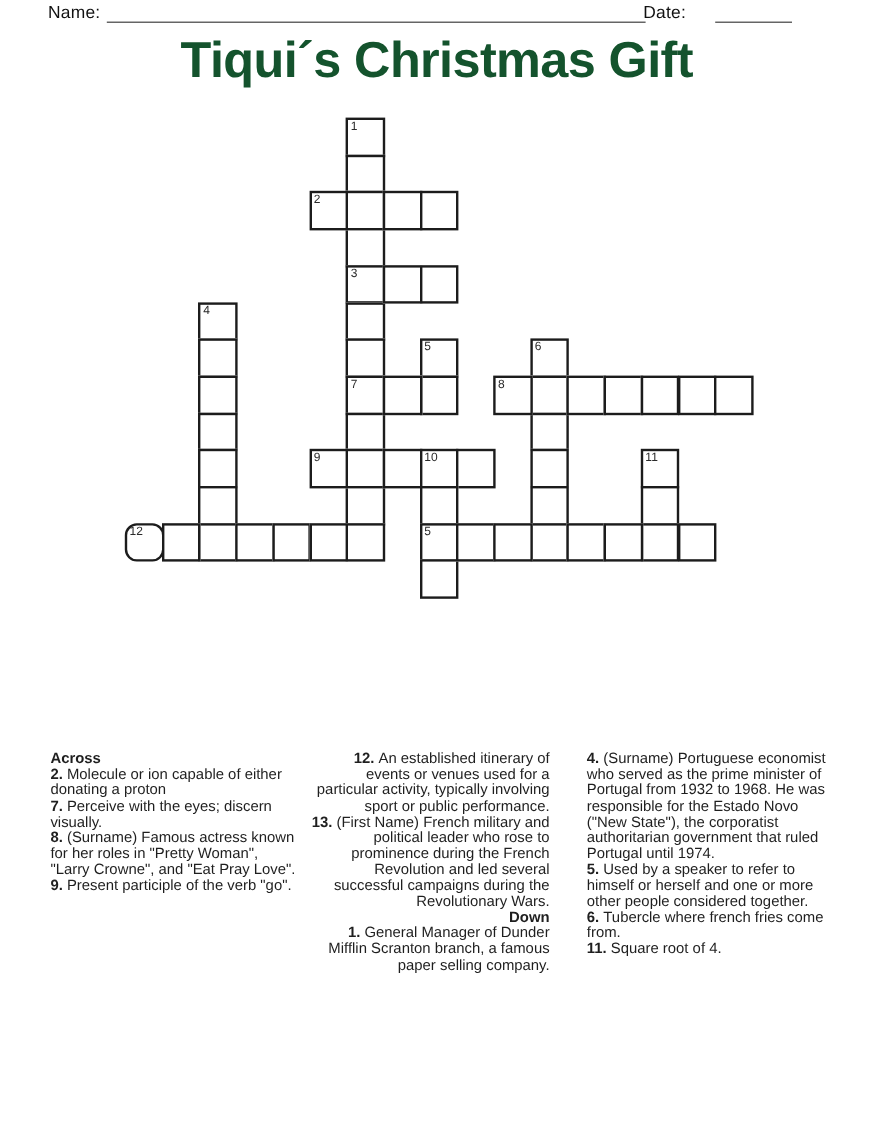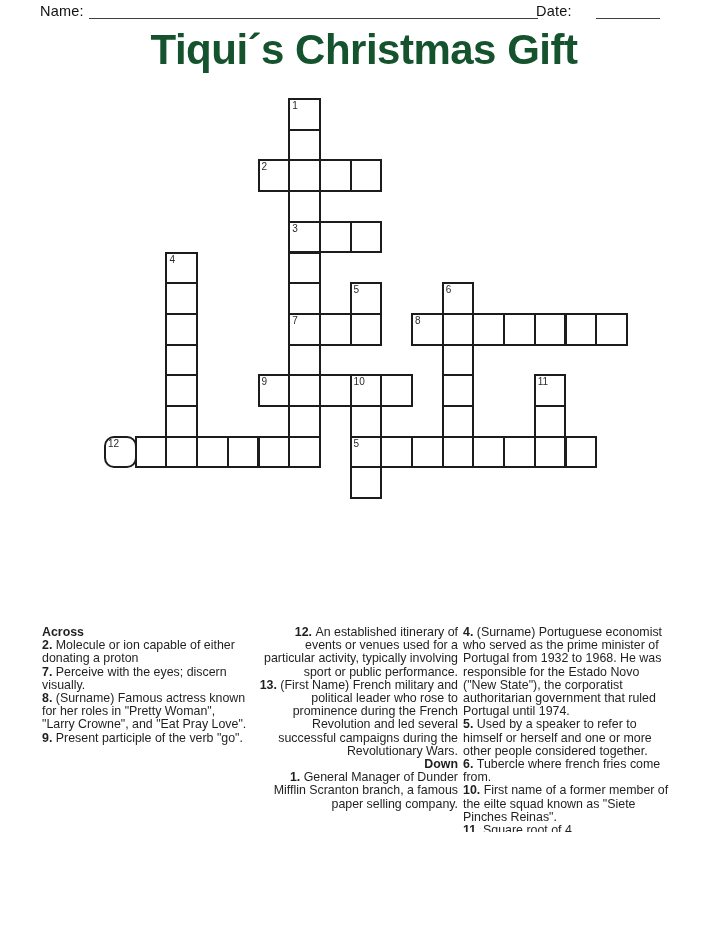--- a/index.html
+++ b/index.html
@@ -62,21 +62,21 @@
   
   .clue-col {
     position: absolute;
     top: 626px;
     font-size: 12.4px;
     line-height: 13.2px;
     color: #1f1f1f;
   }
   .clue-col-1 { left: 42px;  width: 206px; }
   .clue-col-2 { left: 258px; width: 200px; text-align: right; }
-  .clue-col-3 { left: 463px; width: 208px; }
+  .clue-col-3 { left: 489px; width: 208px; }
   .clue-header {
     font-weight: bold;
   }
   .clue-num { font-weight: bold; }
 </style>
 </head>
 <body>
 
 <div class="page">
 
@@ -185,17 +185,16 @@
   <div class="clue-col clue-col-2">
       <div class="clue"><span class="clue-num">12. </span>An established itinerary of events or venues used for a particular activity, typically involving sport or public performance.</div>
       <div class="clue"><span class="clue-num">13. </span>(First Name) French military and political leader who rose to prominence during the French Revolution and led several successful campaigns during the Revolutionary Wars.</div>
       <div class="clue-header">Down</div>
       <div class="clue"><span class="clue-num">1. </span>General Manager of Dunder Mifflin Scranton branch, a famous paper selling company.</div>
     </div>
   <div class="clue-col clue-col-3">
       <div class="clue"><span class="clue-num">4. </span>(Surname) Portuguese economist who served as the prime minister of Portugal from 1932 to 1968. He was responsible for the Estado Novo ("New State"), the corporatist authoritarian government that ruled Portugal until 1974.</div>
       <div class="clue"><span class="clue-num">5. </span>Used by a speaker to refer to himself or herself and one or more other people considered together.</div>
       <div class="clue"><span class="clue-num">6. </span>Tubercle where french fries come from.</div>
-      <div class="clue"><span class="clue-num">10. </span>First name of a former member of the eilte squad known as "Siete Pinches Reinas".</div>
       <div class="clue"><span class="clue-num">11. </span>Square root of 4.</div>
     </div>
 
 </div>
 
 </body></html>

